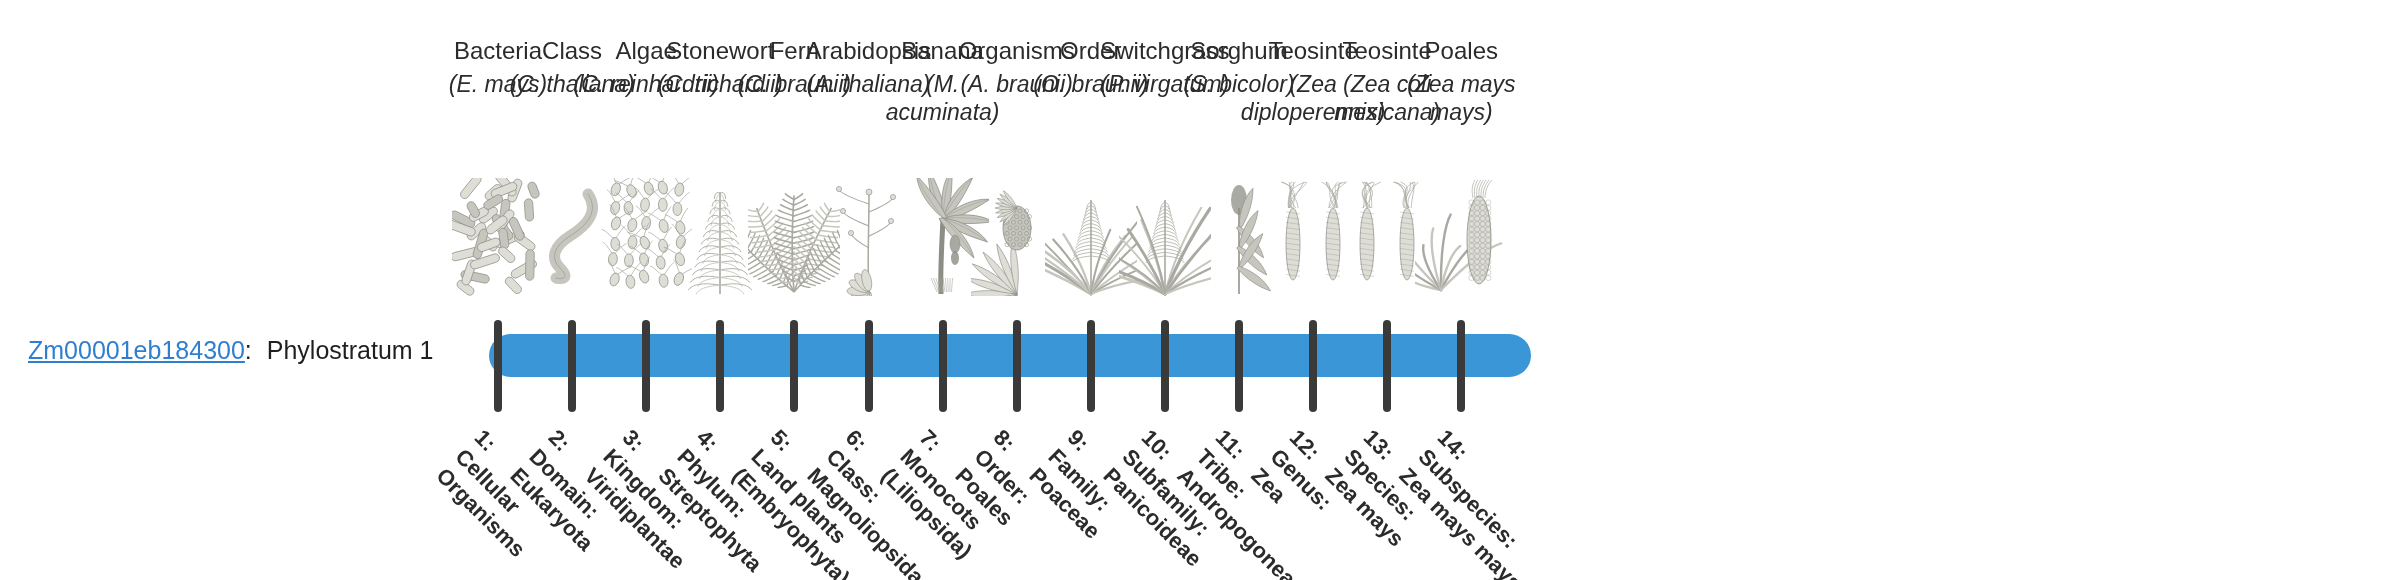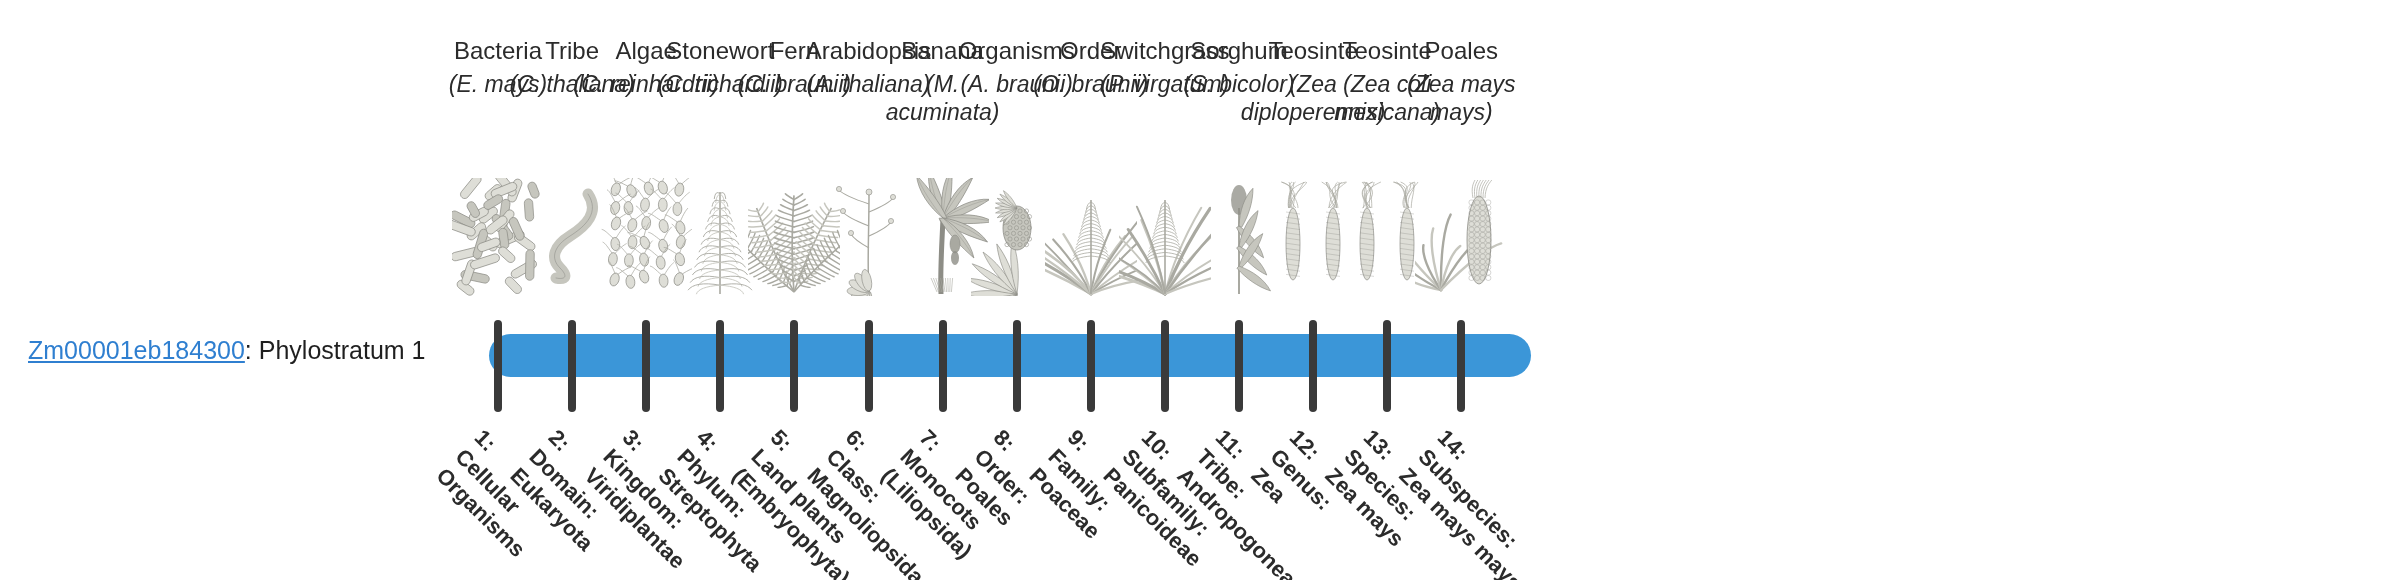--- a/index.html
+++ b/index.html
@@ -33,20 +33,21 @@
     white-space: nowrap;
     color: #1f1f1f;
   }
   #gene-label .gene-id {
     color: #2f7fd0;
     text-decoration: underline;
     cursor: pointer;
   }
   #gene-label .gene-strat {
     color: #1f1f1f;
+    margin-left: 8px;
   }
 
   
   .col {
     position: absolute;
     top: 0;
     width: 148px;
     margin-left: -74px;
   }
 
@@ -242,21 +243,21 @@
             <g transform="translate(33.0,83.4) rotate(162)">
       <rect x="-15.0" y="-4.2" width="30.0" height="8.4" rx="4.2" fill="#dedeD7" stroke="#8d8d86" stroke-width="0.7"></rect>
             </g>
             <g transform="translate(21.3,31.6) rotate(61)">
       <rect x="-8.4" y="-4.2" width="16.8" height="8.4" rx="4.2" fill="#c6c6be" stroke="#8d8d86" stroke-width="0.7"></rect>
             </g>
           </svg>
         </div>
       </div>
       <div class="col" style="left: 572.1px;">
-        <div class="sp-common">Tribe</div>
+        <div class="sp-common">Class</div>
         <div class="sp-latin">(C. thaliana)</div>
         <div class="organism">
           <svg width="92" height="118" viewBox="0 0 92 118">
     <path d="M62 16 C 74 34, 60 48, 44 58 C 28 68, 24 80, 34 90 C 42 98, 40 102, 30 100" fill="none" stroke="#c6c6be" stroke-width="11" stroke-linecap="round"></path>
     <path d="M62 16 C 74 34, 60 48, 44 58 C 28 68, 24 80, 34 90 C 42 98, 40 102, 30 100" fill="none" stroke="#8d8d86" stroke-width="1" stroke-linecap="round" opacity="0.55"></path>
   </svg>
         </div>
       </div>
       <div class="col" style="left: 646.2px;">
         <div class="sp-common">Algae</div>

